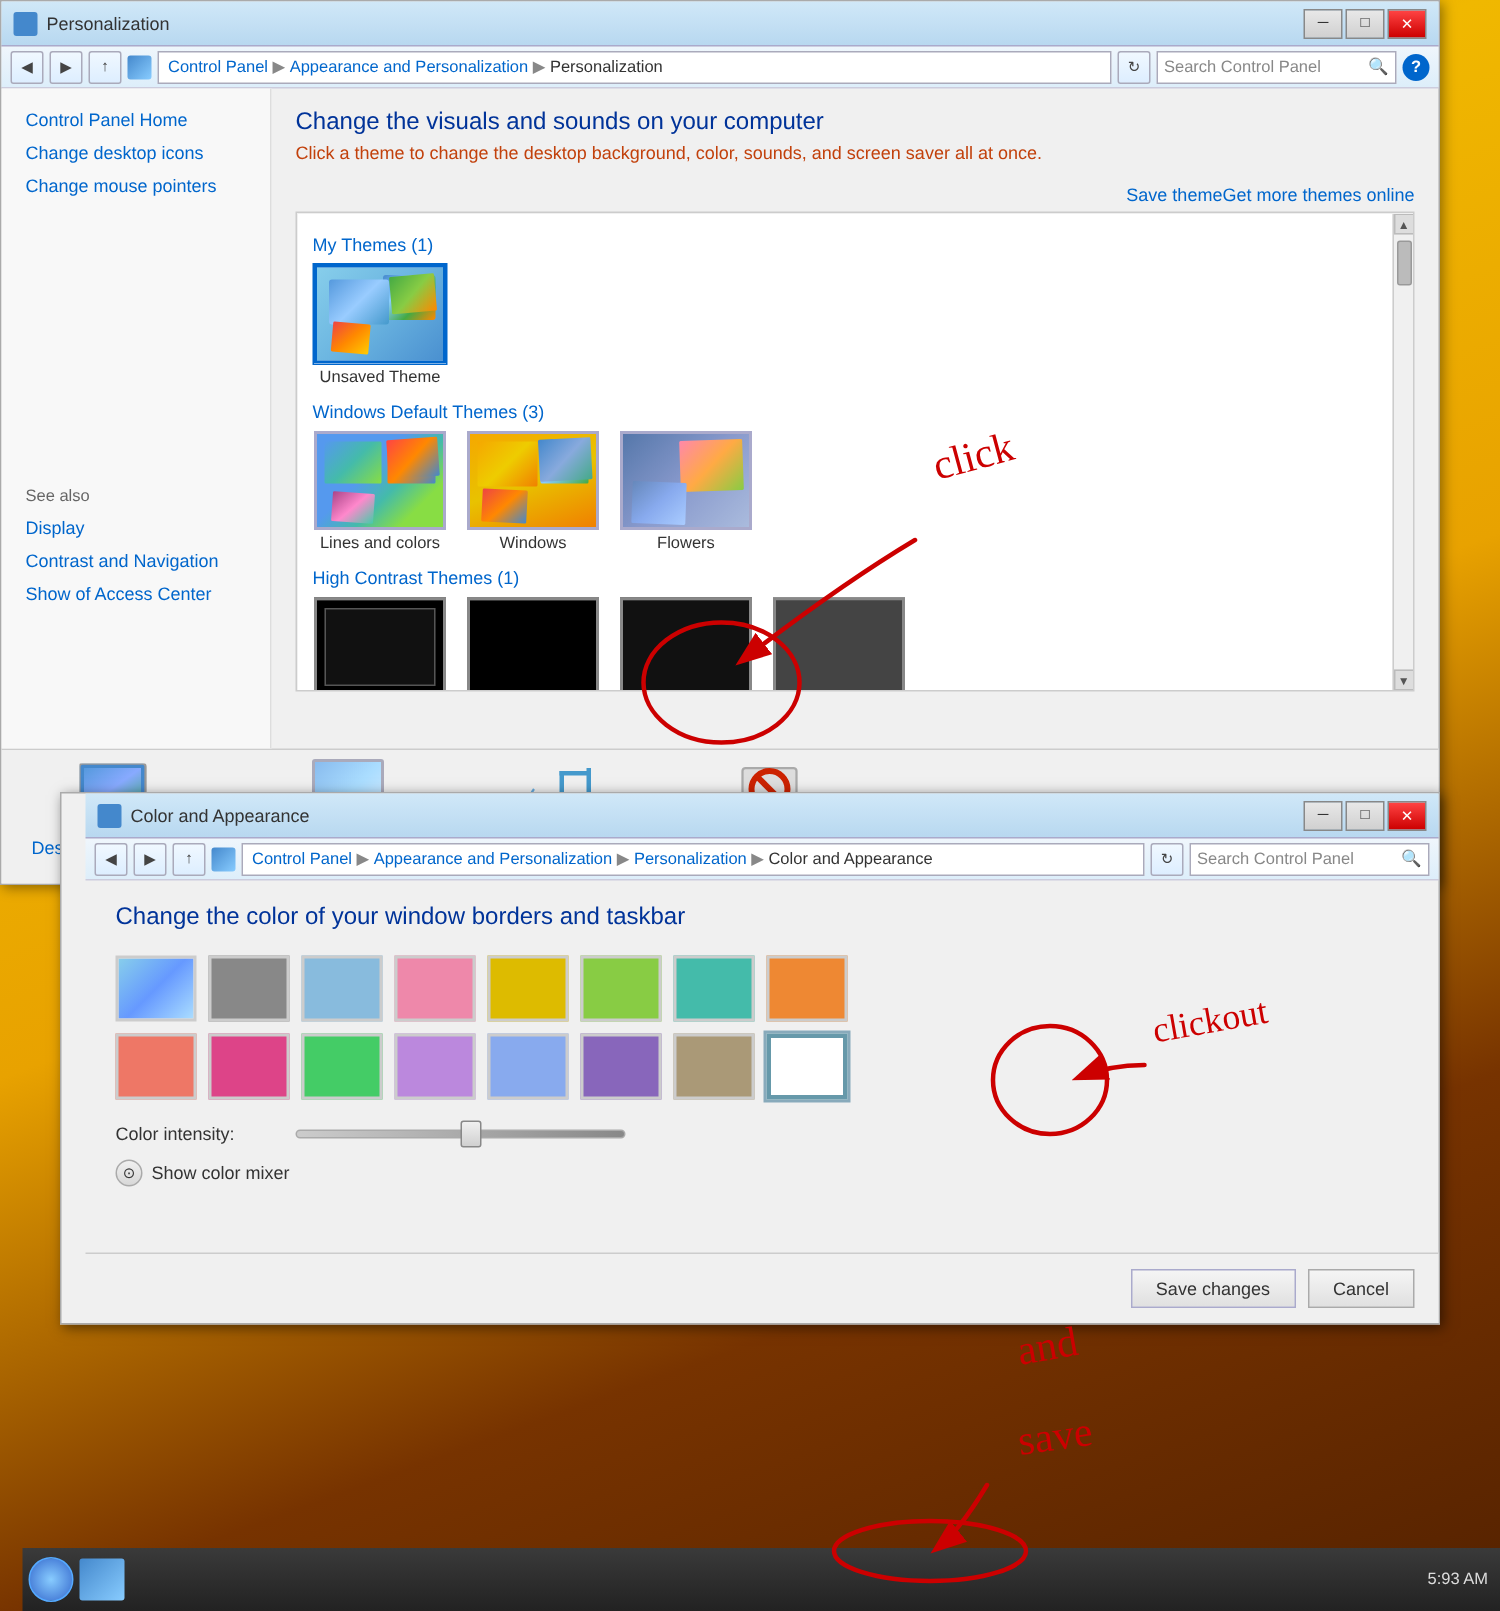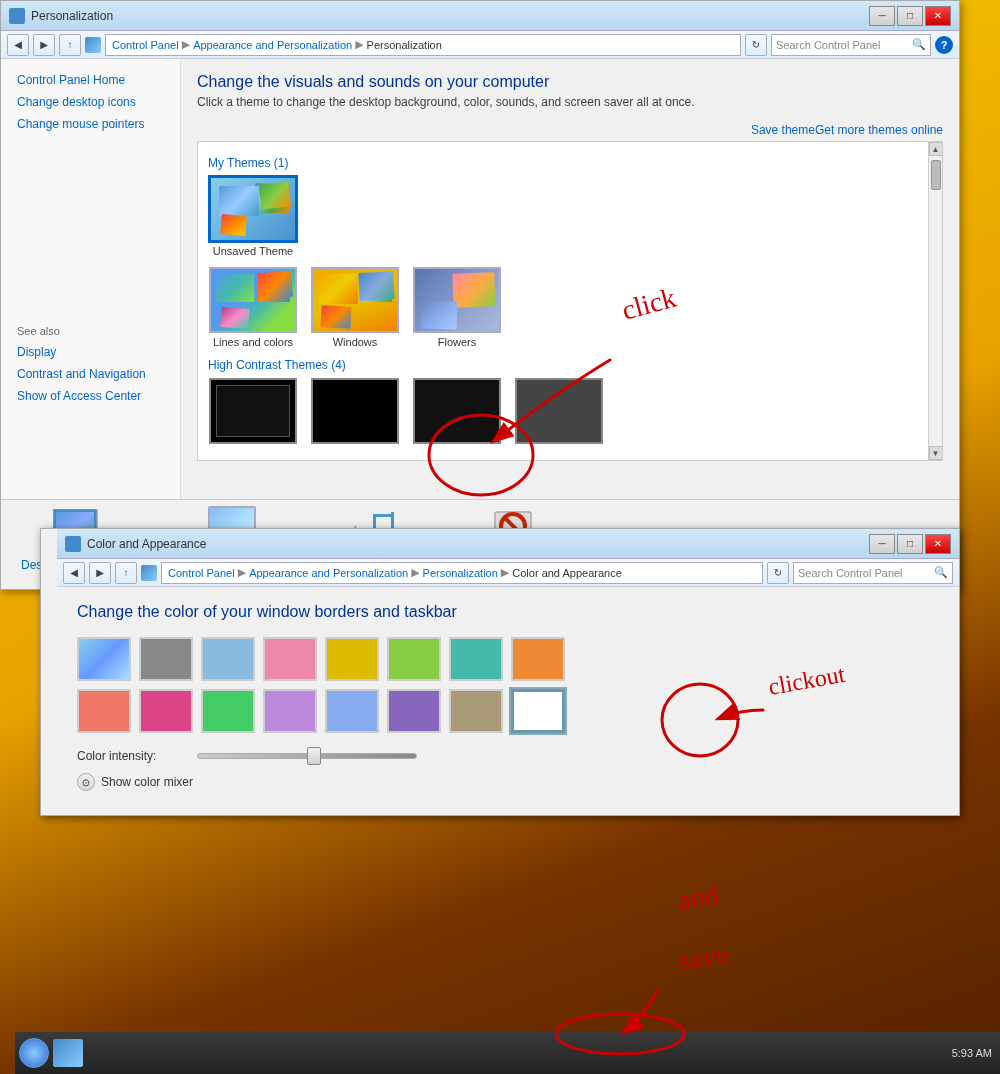--- a/index.html
+++ b/index.html
@@ -141,21 +141,21 @@
       overflow: hidden;
     }
     .main-title {
       font-size: 16px;
       color: #003399;
       font-weight: normal;
       margin-bottom: 4px;
     }
     .main-subtitle {
       font-size: 12px;
-      color: #404040;
+      color: #c2410c;
       margin-bottom: 10px;
     }
 
     .themes-scroll {
       border: 1px solid #ccc;
       background: white;
       height: 320px;
       overflow-y: auto;
       padding: 10px;
       position: relative;
@@ -518,20 +518,21 @@
             <div class="theme-thumb thumb-unsaved selected">
 
               <div style="position:absolute;top:8px;left:8px;width:40px;height:30px;background:linear-gradient(135deg,#5599dd,#99ccff,#4499cc);border-radius:2px;"></div>
               <div style="position:absolute;top:5px;right:5px;width:30px;height:25px;background:linear-gradient(135deg,#44aa44,#88cc44,#ff8800);border-radius:1px;transform:rotate(-5deg);"></div>
               <div style="position:absolute;bottom:5px;left:10px;width:25px;height:20px;background:linear-gradient(135deg,#ee4444,#ff8800,#ffcc00);border-radius:1px;transform:rotate(5deg);"></div>
             </div>
             <div class="theme-label">Unsaved Theme</div>
           </div>
         </div>
 
+        <div class="theme-section-header">Windows Default Themes (3)</div>
         <div class="theme-items">
           <div class="theme-item">
             <div class="theme-thumb thumb-lines">
               <div style="position:absolute;top:5px;left:5px;width:38px;height:28px;background:linear-gradient(135deg,#5599ee,#44bbaa,#88dd44);border-radius:1px;"></div>
               <div style="position:absolute;top:3px;right:3px;width:34px;height:26px;background:linear-gradient(135deg,#ff4444,#ff8800,#4488cc);border-radius:1px;transform:rotate(-4deg);"></div>
               <div style="position:absolute;bottom:3px;left:10px;width:28px;height:20px;background:linear-gradient(135deg,#aa4488,#ff88cc,#44ccaa);border-radius:1px;transform:rotate(4deg);"></div>
             </div>
             <div class="theme-label">Lines and colors</div>
           </div>
           <div class="theme-item">
@@ -545,21 +546,21 @@
           <div class="theme-item">
             <div class="theme-thumb thumb-flowers">
               <div style="position:absolute;top:0;left:0;right:0;bottom:0;background:linear-gradient(135deg,#5577aa,#8899cc,#aabbdd);"></div>
               <div style="position:absolute;top:4px;right:4px;width:42px;height:34px;background:linear-gradient(135deg,#ff88aa,#ffaa44,#88cc44);border-radius:1px;transform:rotate(-2deg);"></div>
               <div style="position:absolute;bottom:2px;left:6px;width:36px;height:28px;background:linear-gradient(135deg,#6688bb,#88aaee,#aaccff);border-radius:1px;transform:rotate(2deg);"></div>
             </div>
             <div class="theme-label">Flowers</div>
           </div>
         </div>
 
-        <div class="theme-section-header">High Contrast Themes (4)</div>
+        <div class="theme-section-header">High Contrast Themes (1)</div>
         <div class="theme-items">
           <div class="theme-item">
             <div class="theme-thumb" style="background:#000; border-color:#888;">
               <div style="position:absolute;top:0;left:0;right:0;bottom:0;background:#000;"></div>
               <div style="position:absolute;top:5px;left:5px;right:5px;bottom:5px;background:#111;border:1px solid #555;"></div>
             </div>
             <div class="theme-label"></div>
           </div>
           <div class="theme-item">
             <div class="theme-thumb" style="background:#111; border-color:#888;">
@@ -732,20 +733,24 @@
         <div class="slider-thumb"></div>
       </div>
     </div>
 
     <div class="show-mixer">
       <div class="mixer-arrow">⊙</div>
       <span>Show color mixer</span>
     </div>
   </div>
 
+  <div class="window2-footer">
+    <button class="btn primary">Save changes</button>
+    <button class="btn">Cancel</button>
+  </div>
 </div>
 
 <div class="taskbar">
   <div class="taskbar-start"></div>
   <div style="width:30px;height:28px;background:linear-gradient(135deg,#4488cc,#88ccff);border-radius:2px;margin-right:2px;"></div>
   <div class="taskbar-time">5:93 AM</div>
 </div>
 
 <svg class="overlay-svg" viewBox="0 0 1000 1074" xmlns="http://www.w3.org/2000/svg">
 

